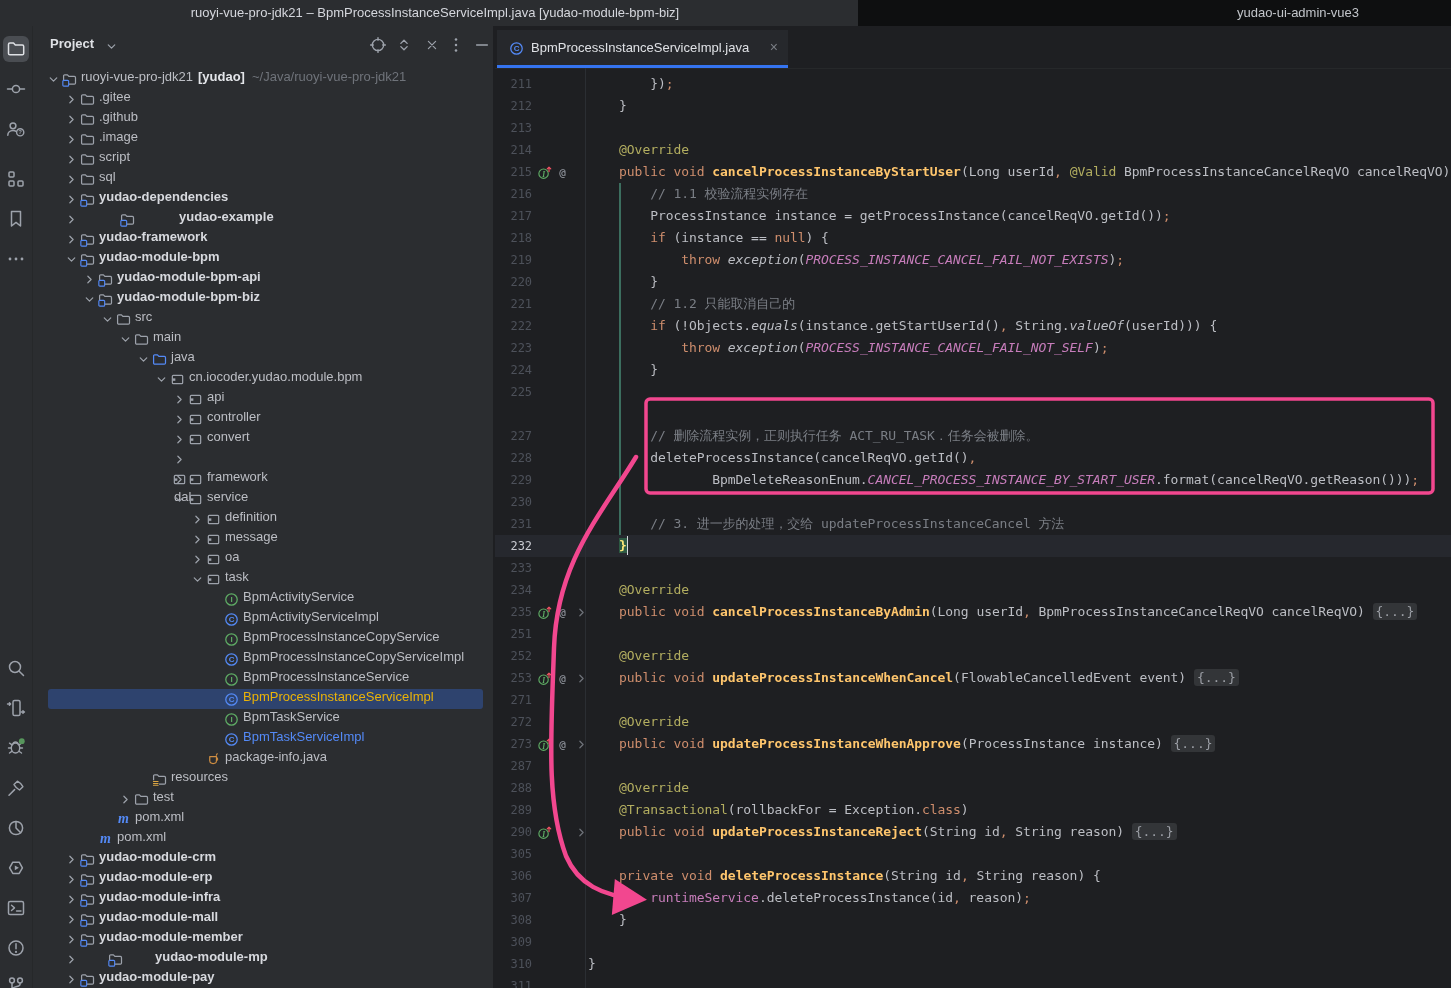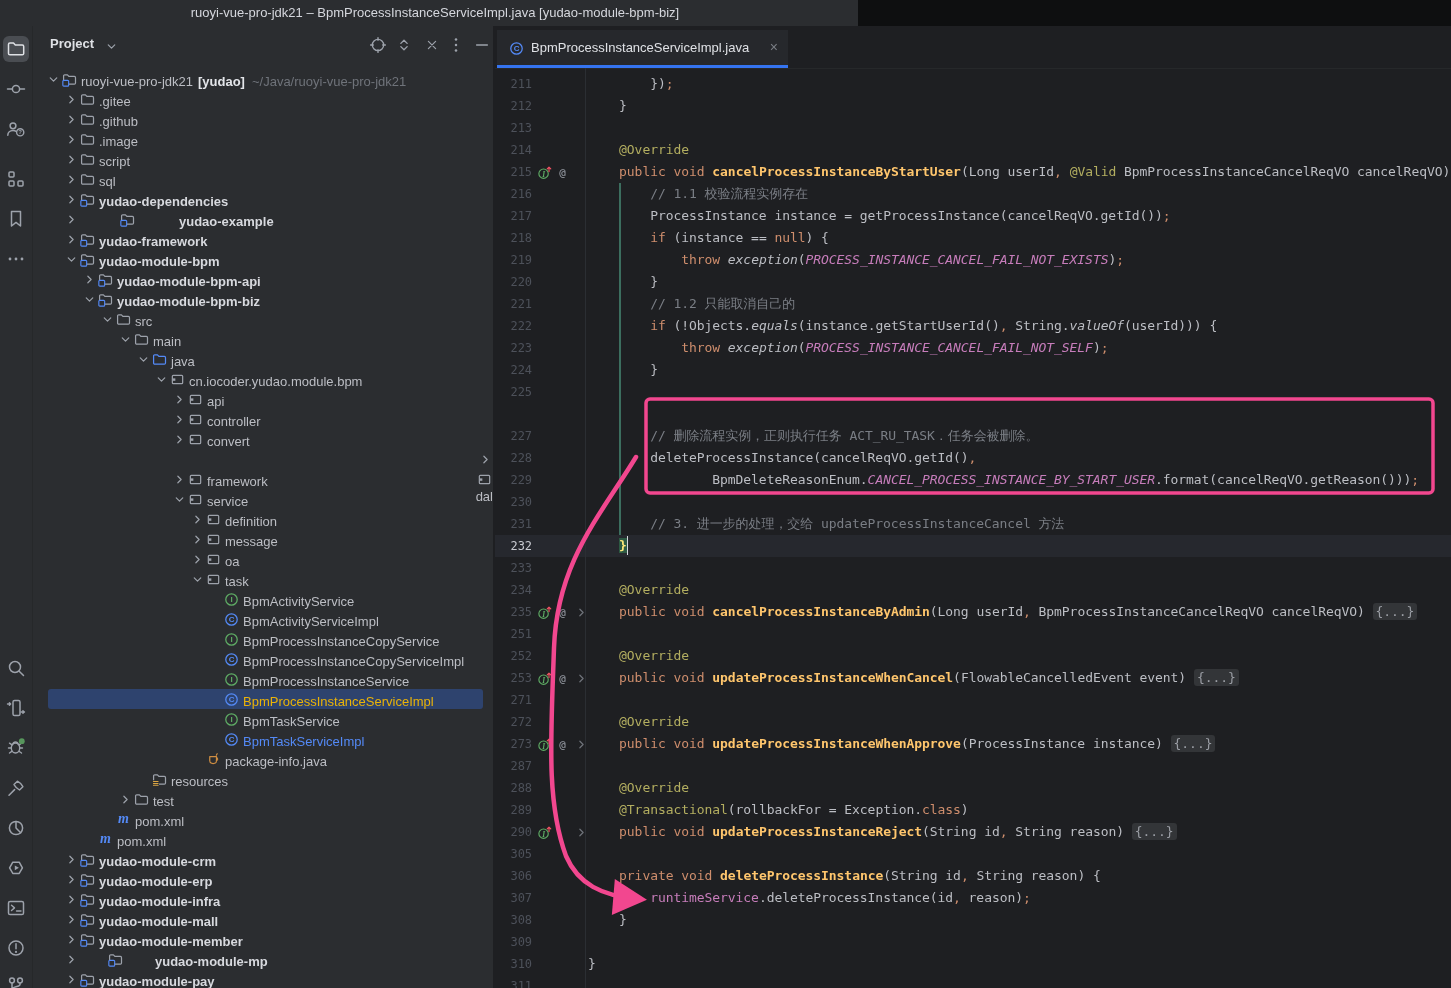--- a/index.html
+++ b/index.html
@@ -17,21 +17,21 @@
   .ab-active{left:3px;width:26px;height:26px;background:#4a4d52;border-radius:6px;}
   
   #project-panel{position:absolute;left:33px;top:26px;width:460px;height:962px;background:#2b2d30;overflow:hidden;border-right:2px solid #1e1f22;}
   #project-header{position:absolute;left:0;top:0;width:100%;height:40px;}
   #project-title{position:absolute;left:17px;top:10px;font-size:13px;font-weight:bold;color:#dfe1e5;}
   #project-title-chev{position:absolute;left:72px;top:13px;}
   .ph-icon{position:absolute;top:8px;width:22px;height:22px;display:flex;align-items:center;justify-content:center;}
   
   .trow{position:absolute;left:0;right:0;height:20px;}
   .t-hl{position:absolute;left:15px;right:10px;top:0;bottom:0;background:#2e436e;border-radius:3px;}
-  .tcontent{position:relative;display:flex;align-items:flex-end;height:20px;font-size:13px;color:#bcbec4;white-space:nowrap;}
+  .tcontent{position:relative;display:flex;align-items:flex-start;height:20px;font-size:13px;color:#bcbec4;white-space:nowrap;}
   .tchev{width:16px;height:20px;display:flex;align-items:center;justify-content:center;flex:none;}
   .ticon{width:17px;height:20px;display:flex;align-items:center;justify-content:center;flex:none;}
   .tlabel{margin-left:3px;}
   .tbold{font-weight:bold;color:#d7d9de;}
   .tlabel2{margin-left:5px;font-weight:bold;color:#e3e5e9;}
   .tsuffix{margin-left:7px;color:#6f737a;}
   .mvn{font-family:"Liberation Serif",serif;font-style:italic;font-weight:bold;font-size:14px;color:#548af7;line-height:14px;}
   
   #editor{position:absolute;left:495px;top:26px;right:0;bottom:0;background:#1e1f22;}
   #tabbar{position:absolute;left:0;top:0;right:0;height:42px;background:#1e1f22;border-bottom:1px solid #26282a;}
@@ -59,20 +59,21 @@
   #annot{position:absolute;left:0;top:0;width:1451px;height:988px;pointer-events:none;}
 </style>
 </head>
 <body>
 
 <div id="page">
 
   <div id="titlebar">
     <div id="titlebar-right"></div>
     <div class="tb-text" id="tb-left-text">ruoyi-vue-pro-jdk21 – BpmProcessInstanceServiceImpl.java [yudao-module-bpm-biz]</div>
+    <div class="tb-text" id="tb-right-text">yudao-ui-admin-vue3</div>
   </div>
 
   <div id="activity-bar">
       <div class="ab-icon ab-active" style="top: 10px;">
         <svg width="20" height="20" viewBox="0 0 20 20" fill="none" stroke="#9da2ab" stroke-width="1.3" stroke-linecap="round" stroke-linejoin="round">
           <path d="M2.5 5.4c0-.8.6-1.4 1.4-1.4h3.6l1.8 2h7c.8 0 1.4.6 1.4 1.4v7c0 .8-.6 1.4-1.4 1.4H3.9c-.8 0-1.4-.6-1.4-1.4z" stroke="#dfe1e5" stroke-width="1.5"></path>
         </svg>
       </div>
       <div class="ab-icon" style="top: 52px;">
         <svg width="20" height="20" viewBox="0 0 20 20" fill="none" stroke="#9da2ab" stroke-width="1.3" stroke-linecap="round" stroke-linejoin="round">

